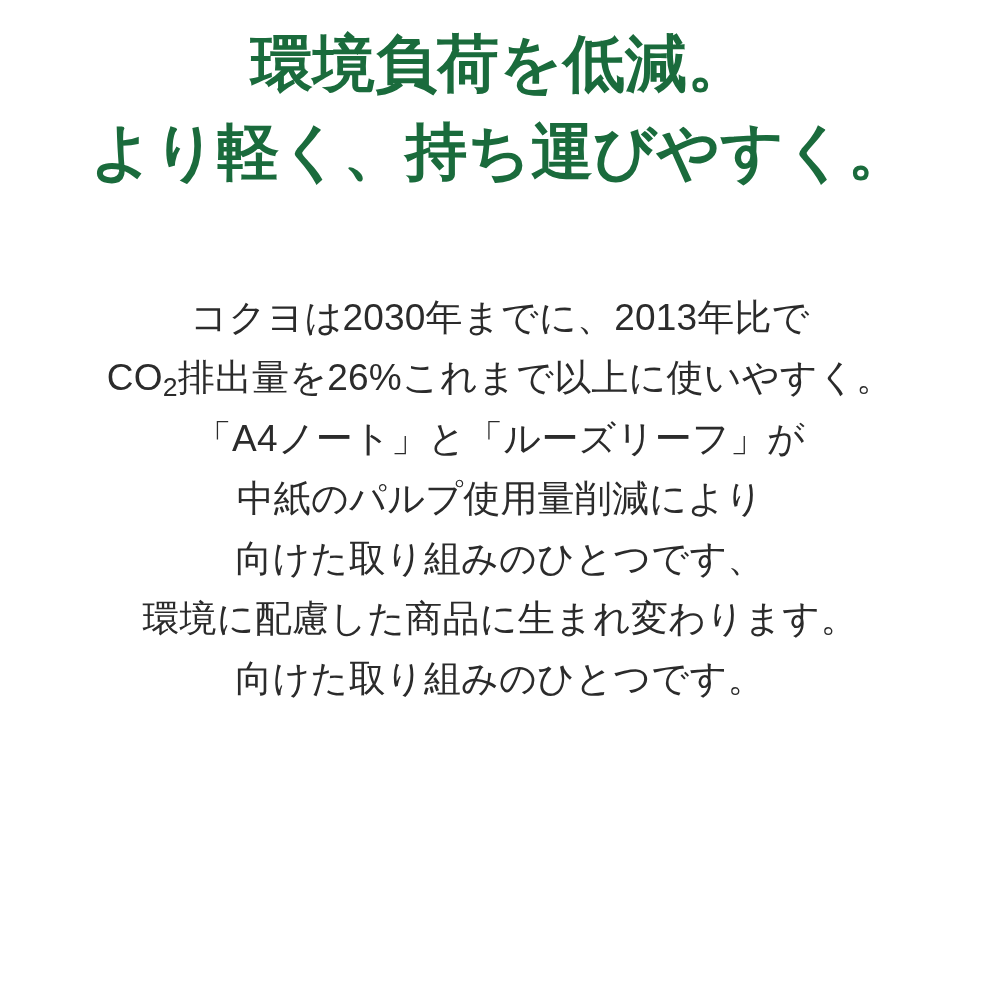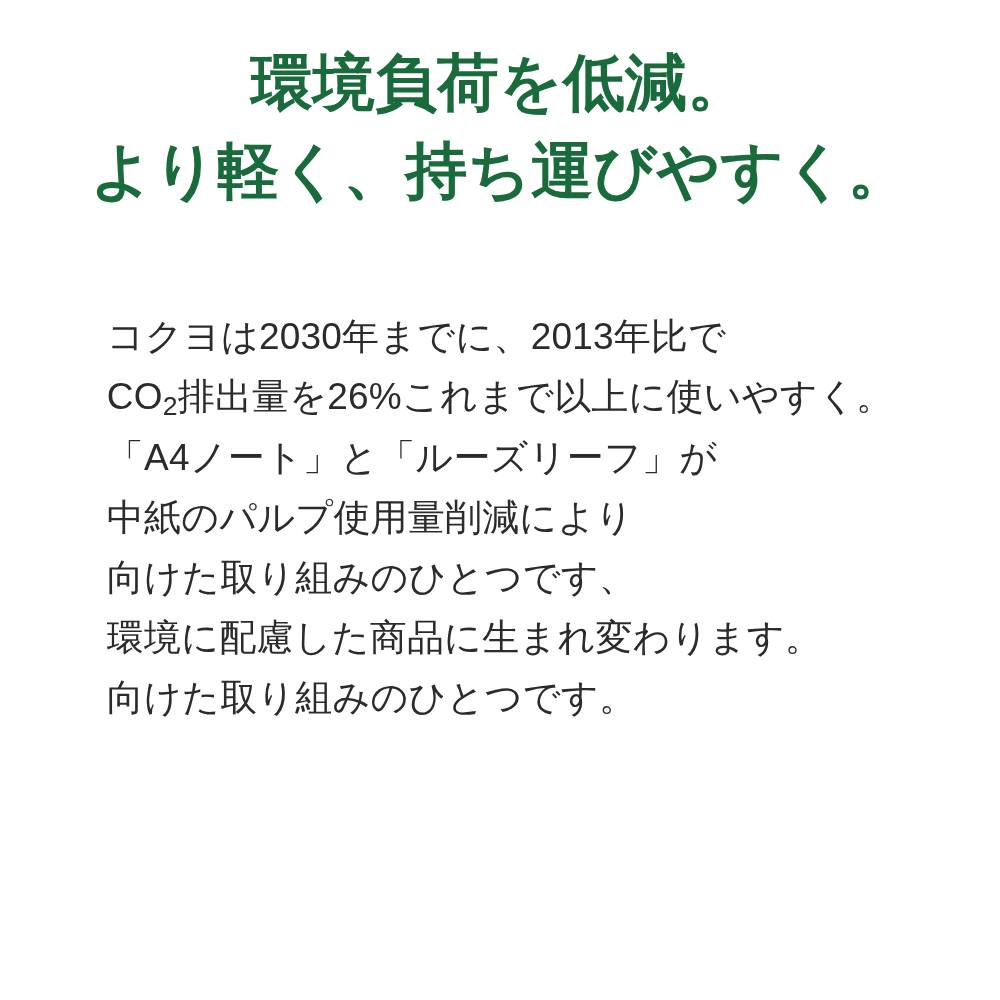--- a/index.html
+++ b/index.html
@@ -14,41 +14,41 @@
     overflow: hidden;
   }
   .page {
     width: 1000px;
     height: 1000px;
     position: relative;
     display: flex;
     flex-direction: column;
     align-items: center;
     box-sizing: border-box;
-    padding-top: 39px;
+    padding-top: 20px;
   }
   .headline {
     text-align: center;
     color: #1a6b3c;
     font-weight: 700;
     letter-spacing: 0.01em;
   }
   .headline-line {
     display: block;
     font-size: 62px;
     line-height: 1.42;
     white-space: nowrap;
   }
   .headline-line.line-2 {
     font-size: 62px;
     text-align: right;
   }
   .body-block {
     margin-top: 92px;
-    text-align: left;
+    text-align: center;
     color: #2b2b2b;
     font-weight: 400;
   }
   .body-line {
     display: block;
     font-size: 37px;
     line-height: 1.62;
     white-space: nowrap;
     letter-spacing: 0.005em;
   }

